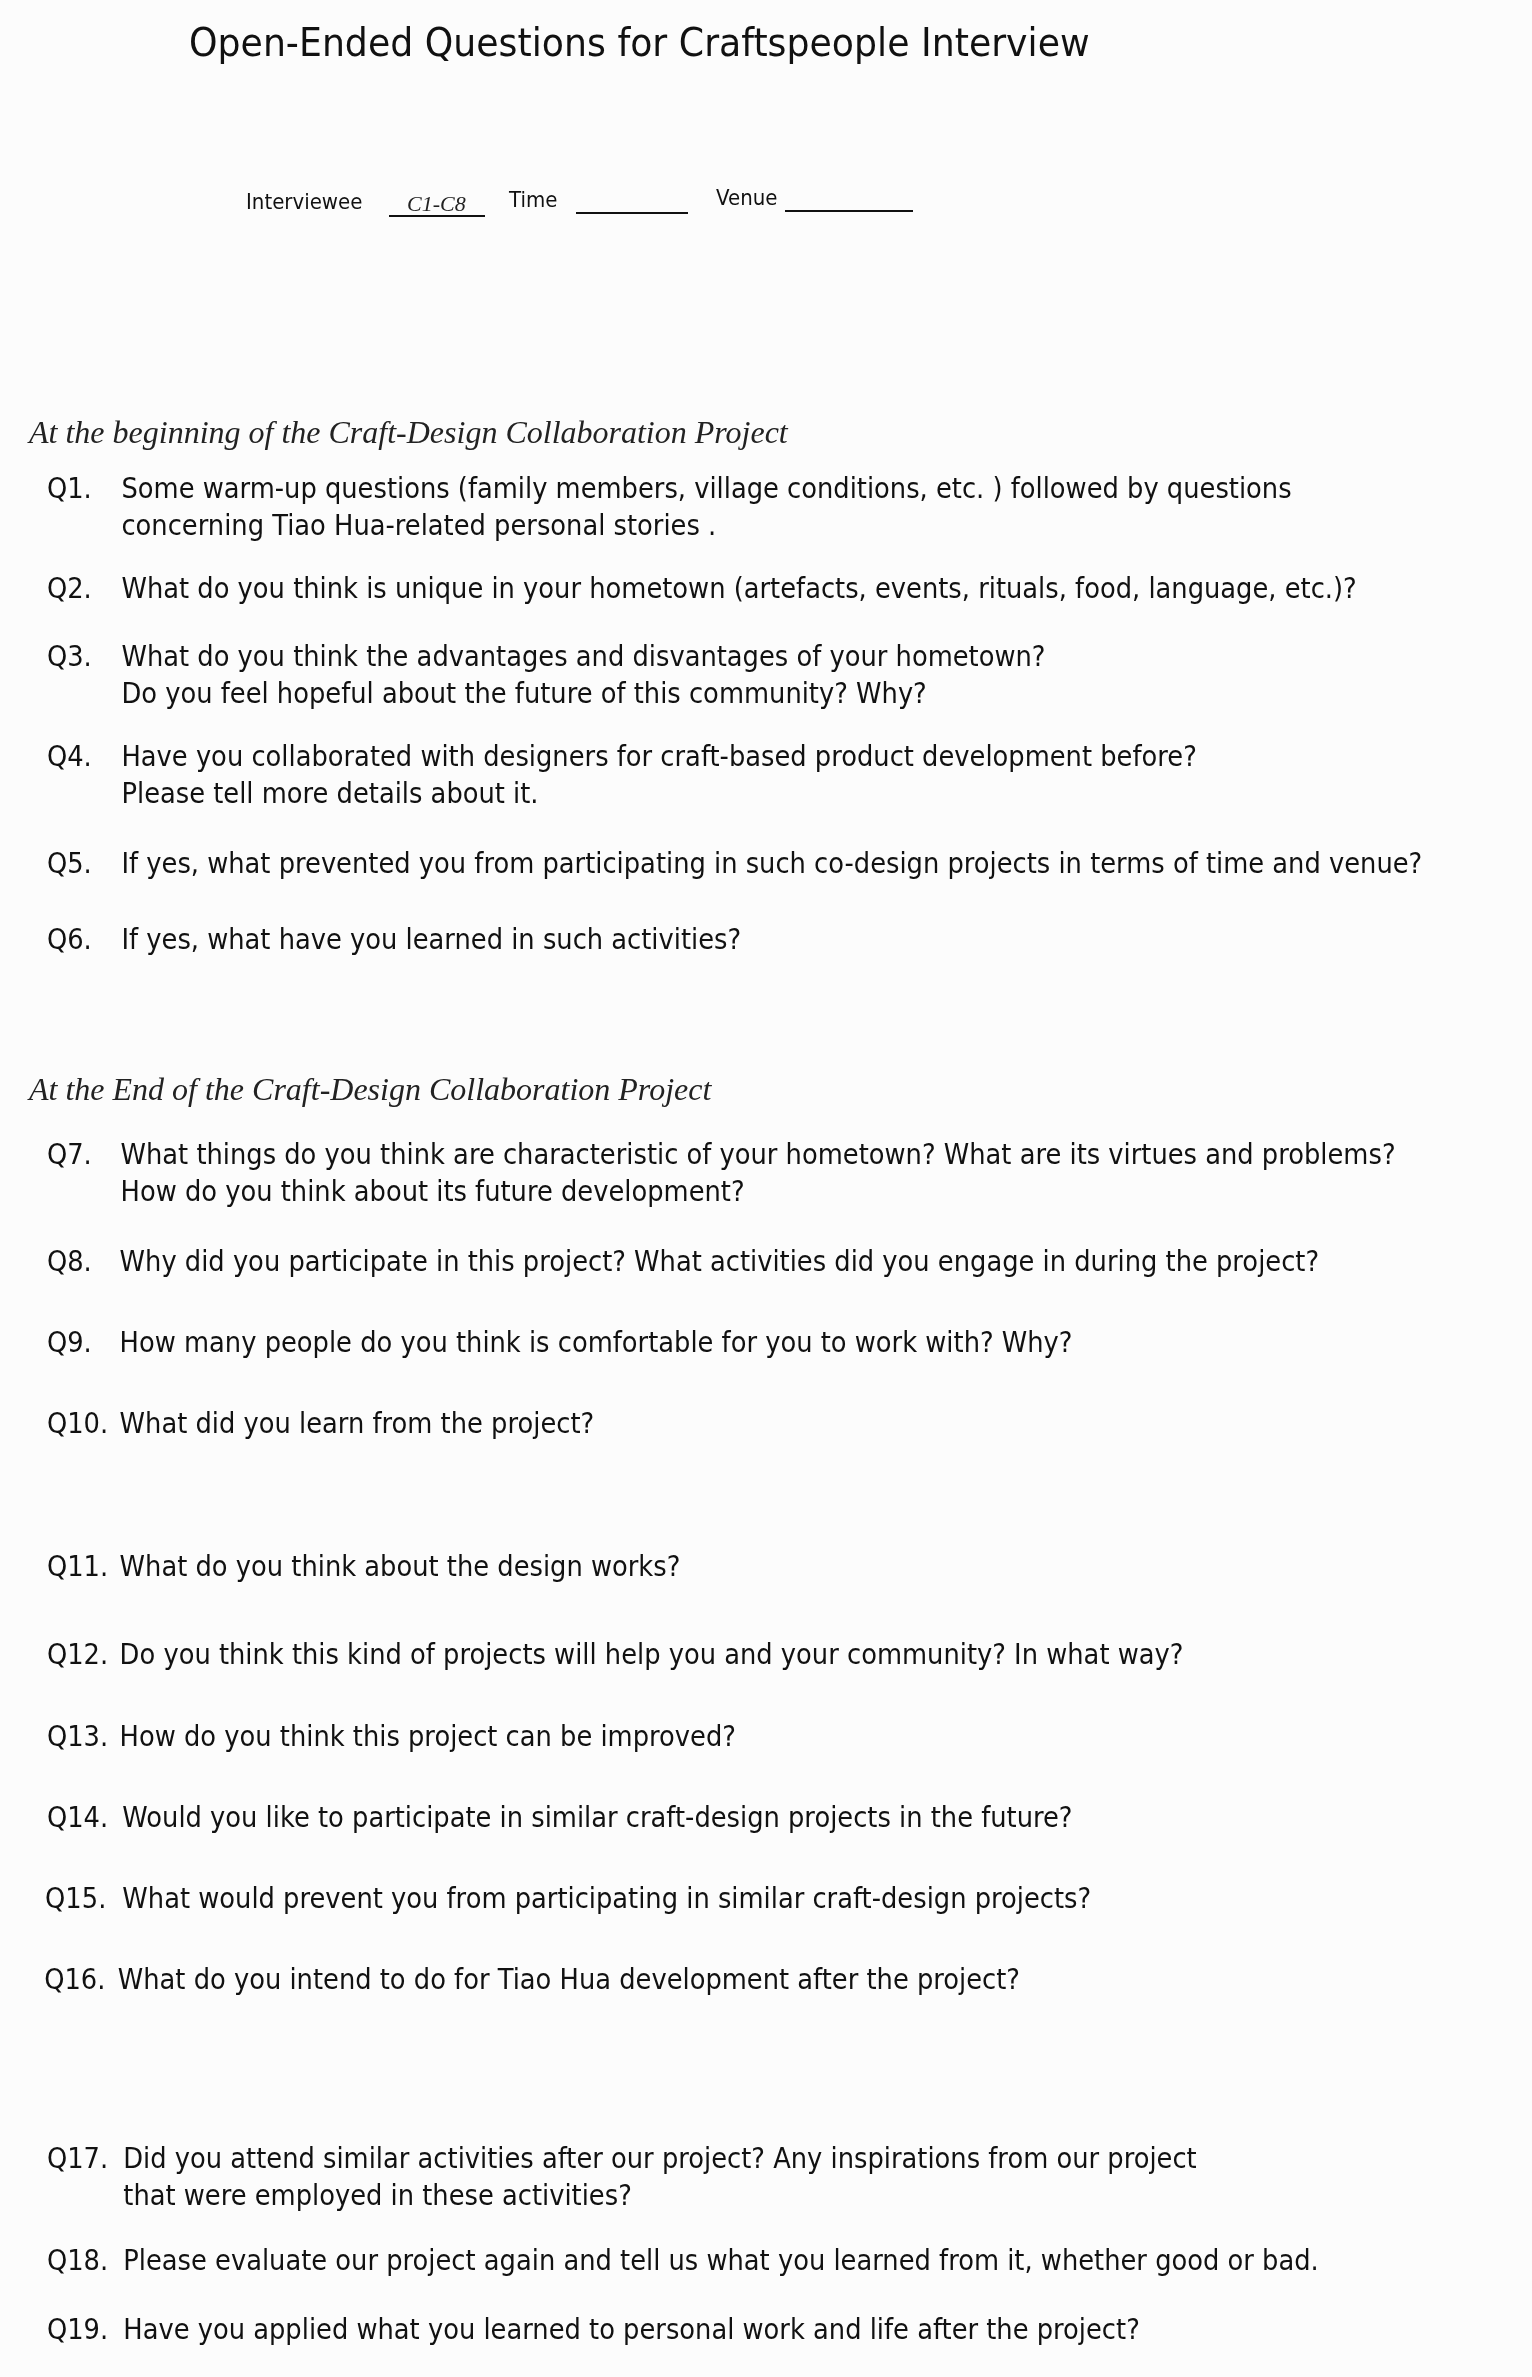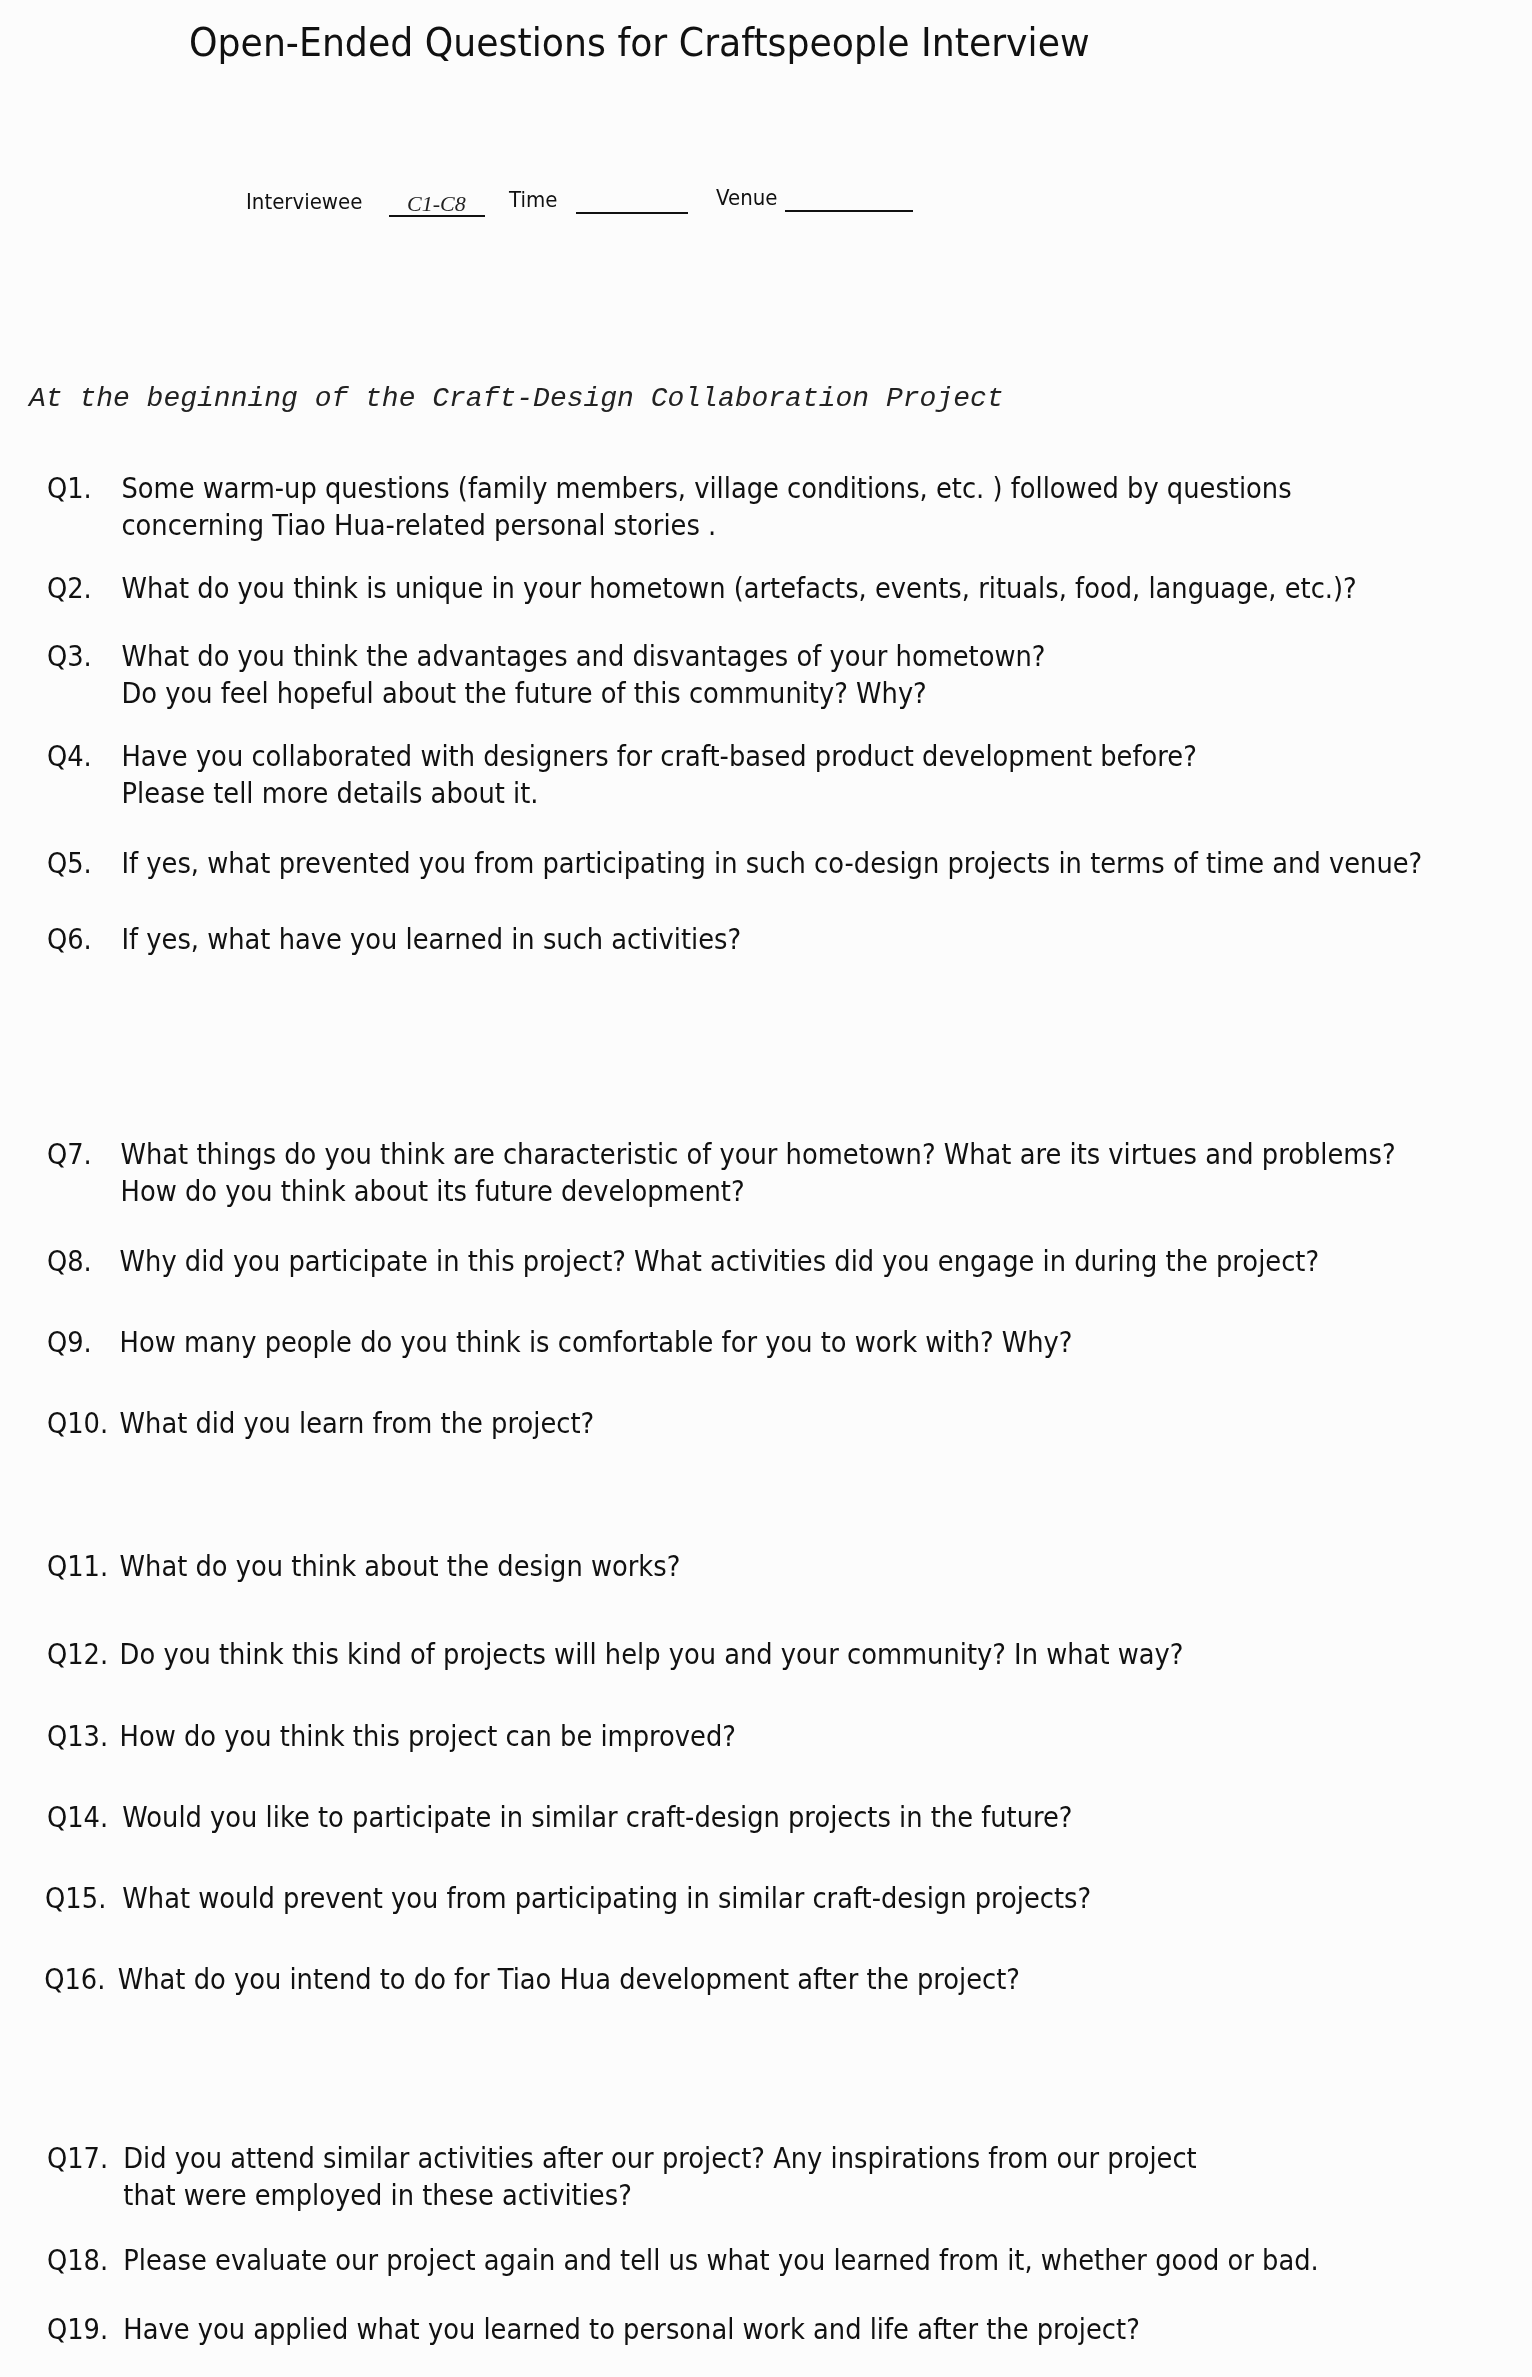--- a/index.html
+++ b/index.html
@@ -50,25 +50,26 @@
       position: absolute;
       font-family: "Liberation Serif", "DejaVu Serif", serif;
       font-style: italic;
       font-size: 22px;
       white-space: nowrap;
       color: #222;
     }
     .section-heading {
       position: absolute;
       left: 29px;
-      font-family: Liberation Mono, monospace;
+      font-family: Liberation Serif, serif;
       font-style: italic;
-      font-size: 28px;
+      font-size: 32px;
       color: #222;
       white-space: nowrap;
+      margin-top: 31px;
     }
     .q {
       position: absolute;
       left: 0;
       font-size: 28px;
       line-height: 37px;
       font-family: "DejaVu Sans", sans-serif;
       white-space: nowrap;
       transform: scaleX(0.92);
       transform-origin: left top;
@@ -149,20 +150,21 @@
     </span>
   </div>
 
   <div class="q" style="top:921px;">
     <span class="q-num" style="left:51px;">Q6.</span>
     <span class="q-text" style="left:132px;">
       <span class="q-line2">If yes, what have you learned in such activities?</span>
     </span>
   </div>
 
+  <div class="section-heading" style="top:1040px;">At the End of  the Craft-Design Collaboration Project</div>
 
   <div class="q" style="top:1136px;">
     <span class="q-num" style="left:51px;">Q7.</span>
     <span class="q-text" style="left:131px;">
       <span class="q-line2">What things do you think are characteristic of your hometown? What are its virtues and problems?</span>
       <span class="q-line2">How do you think about its future development?</span>
     </span>
   </div>
 
   <div class="q" style="top:1243px;">

